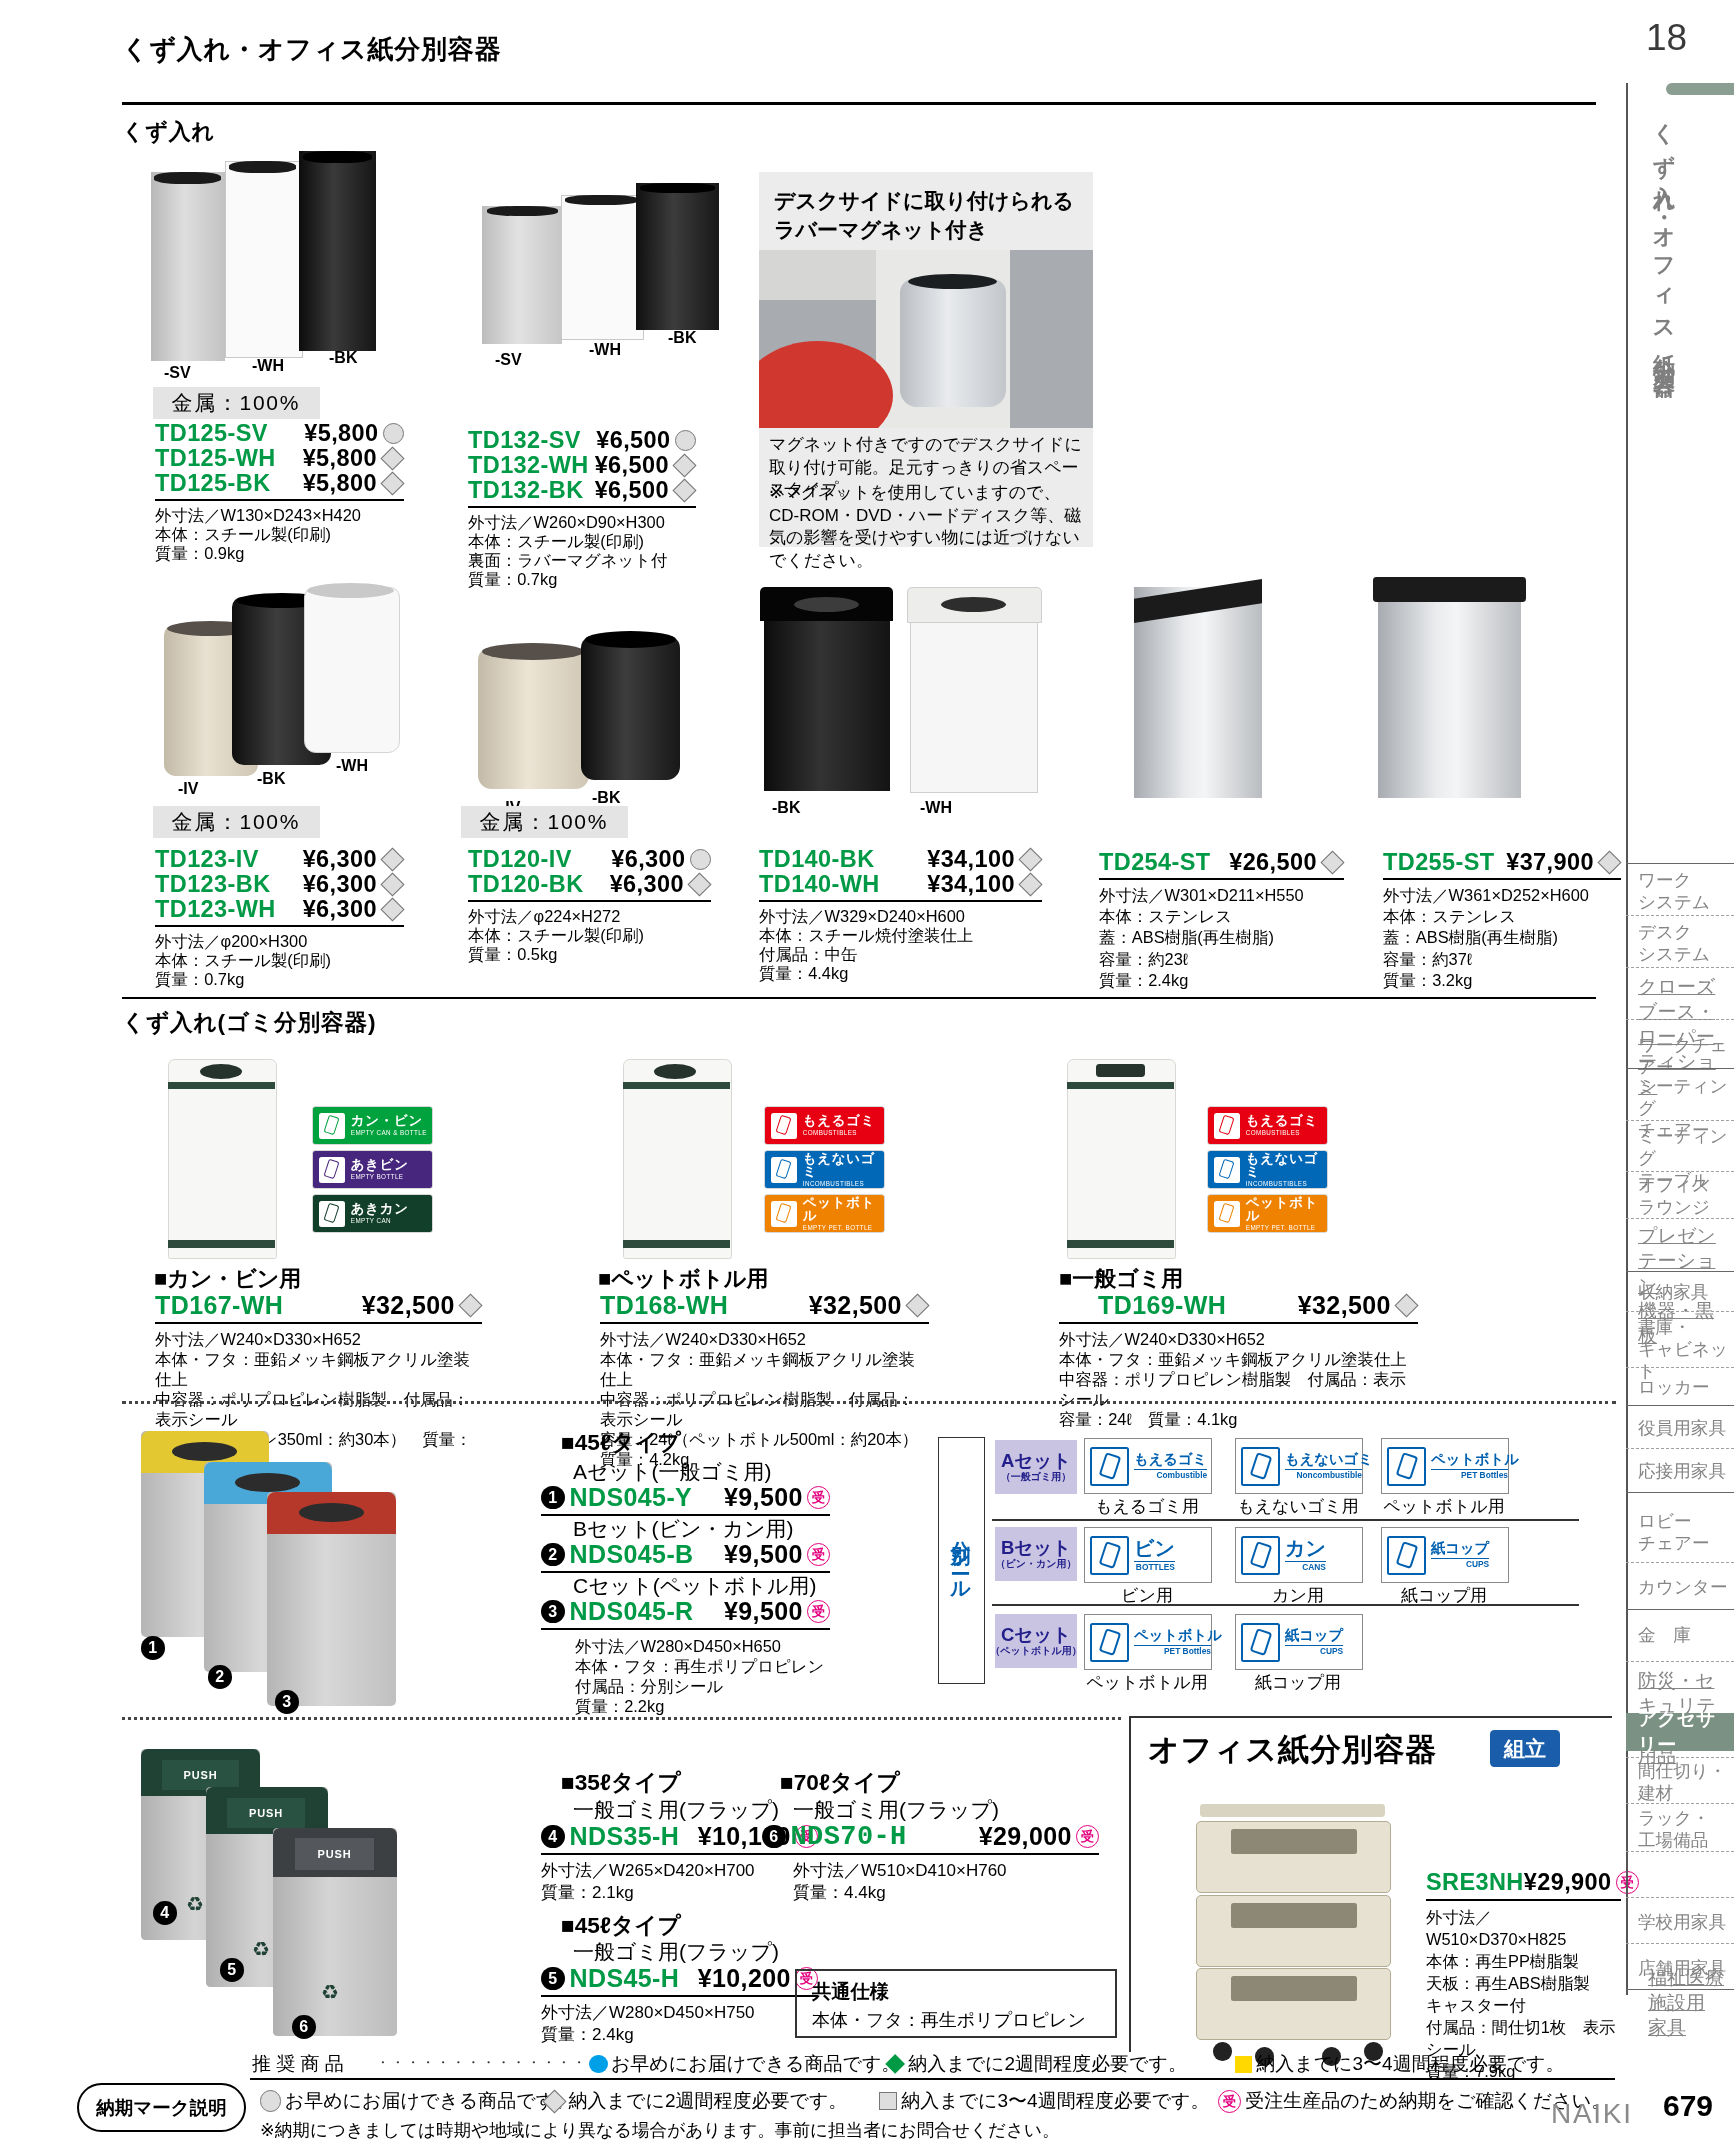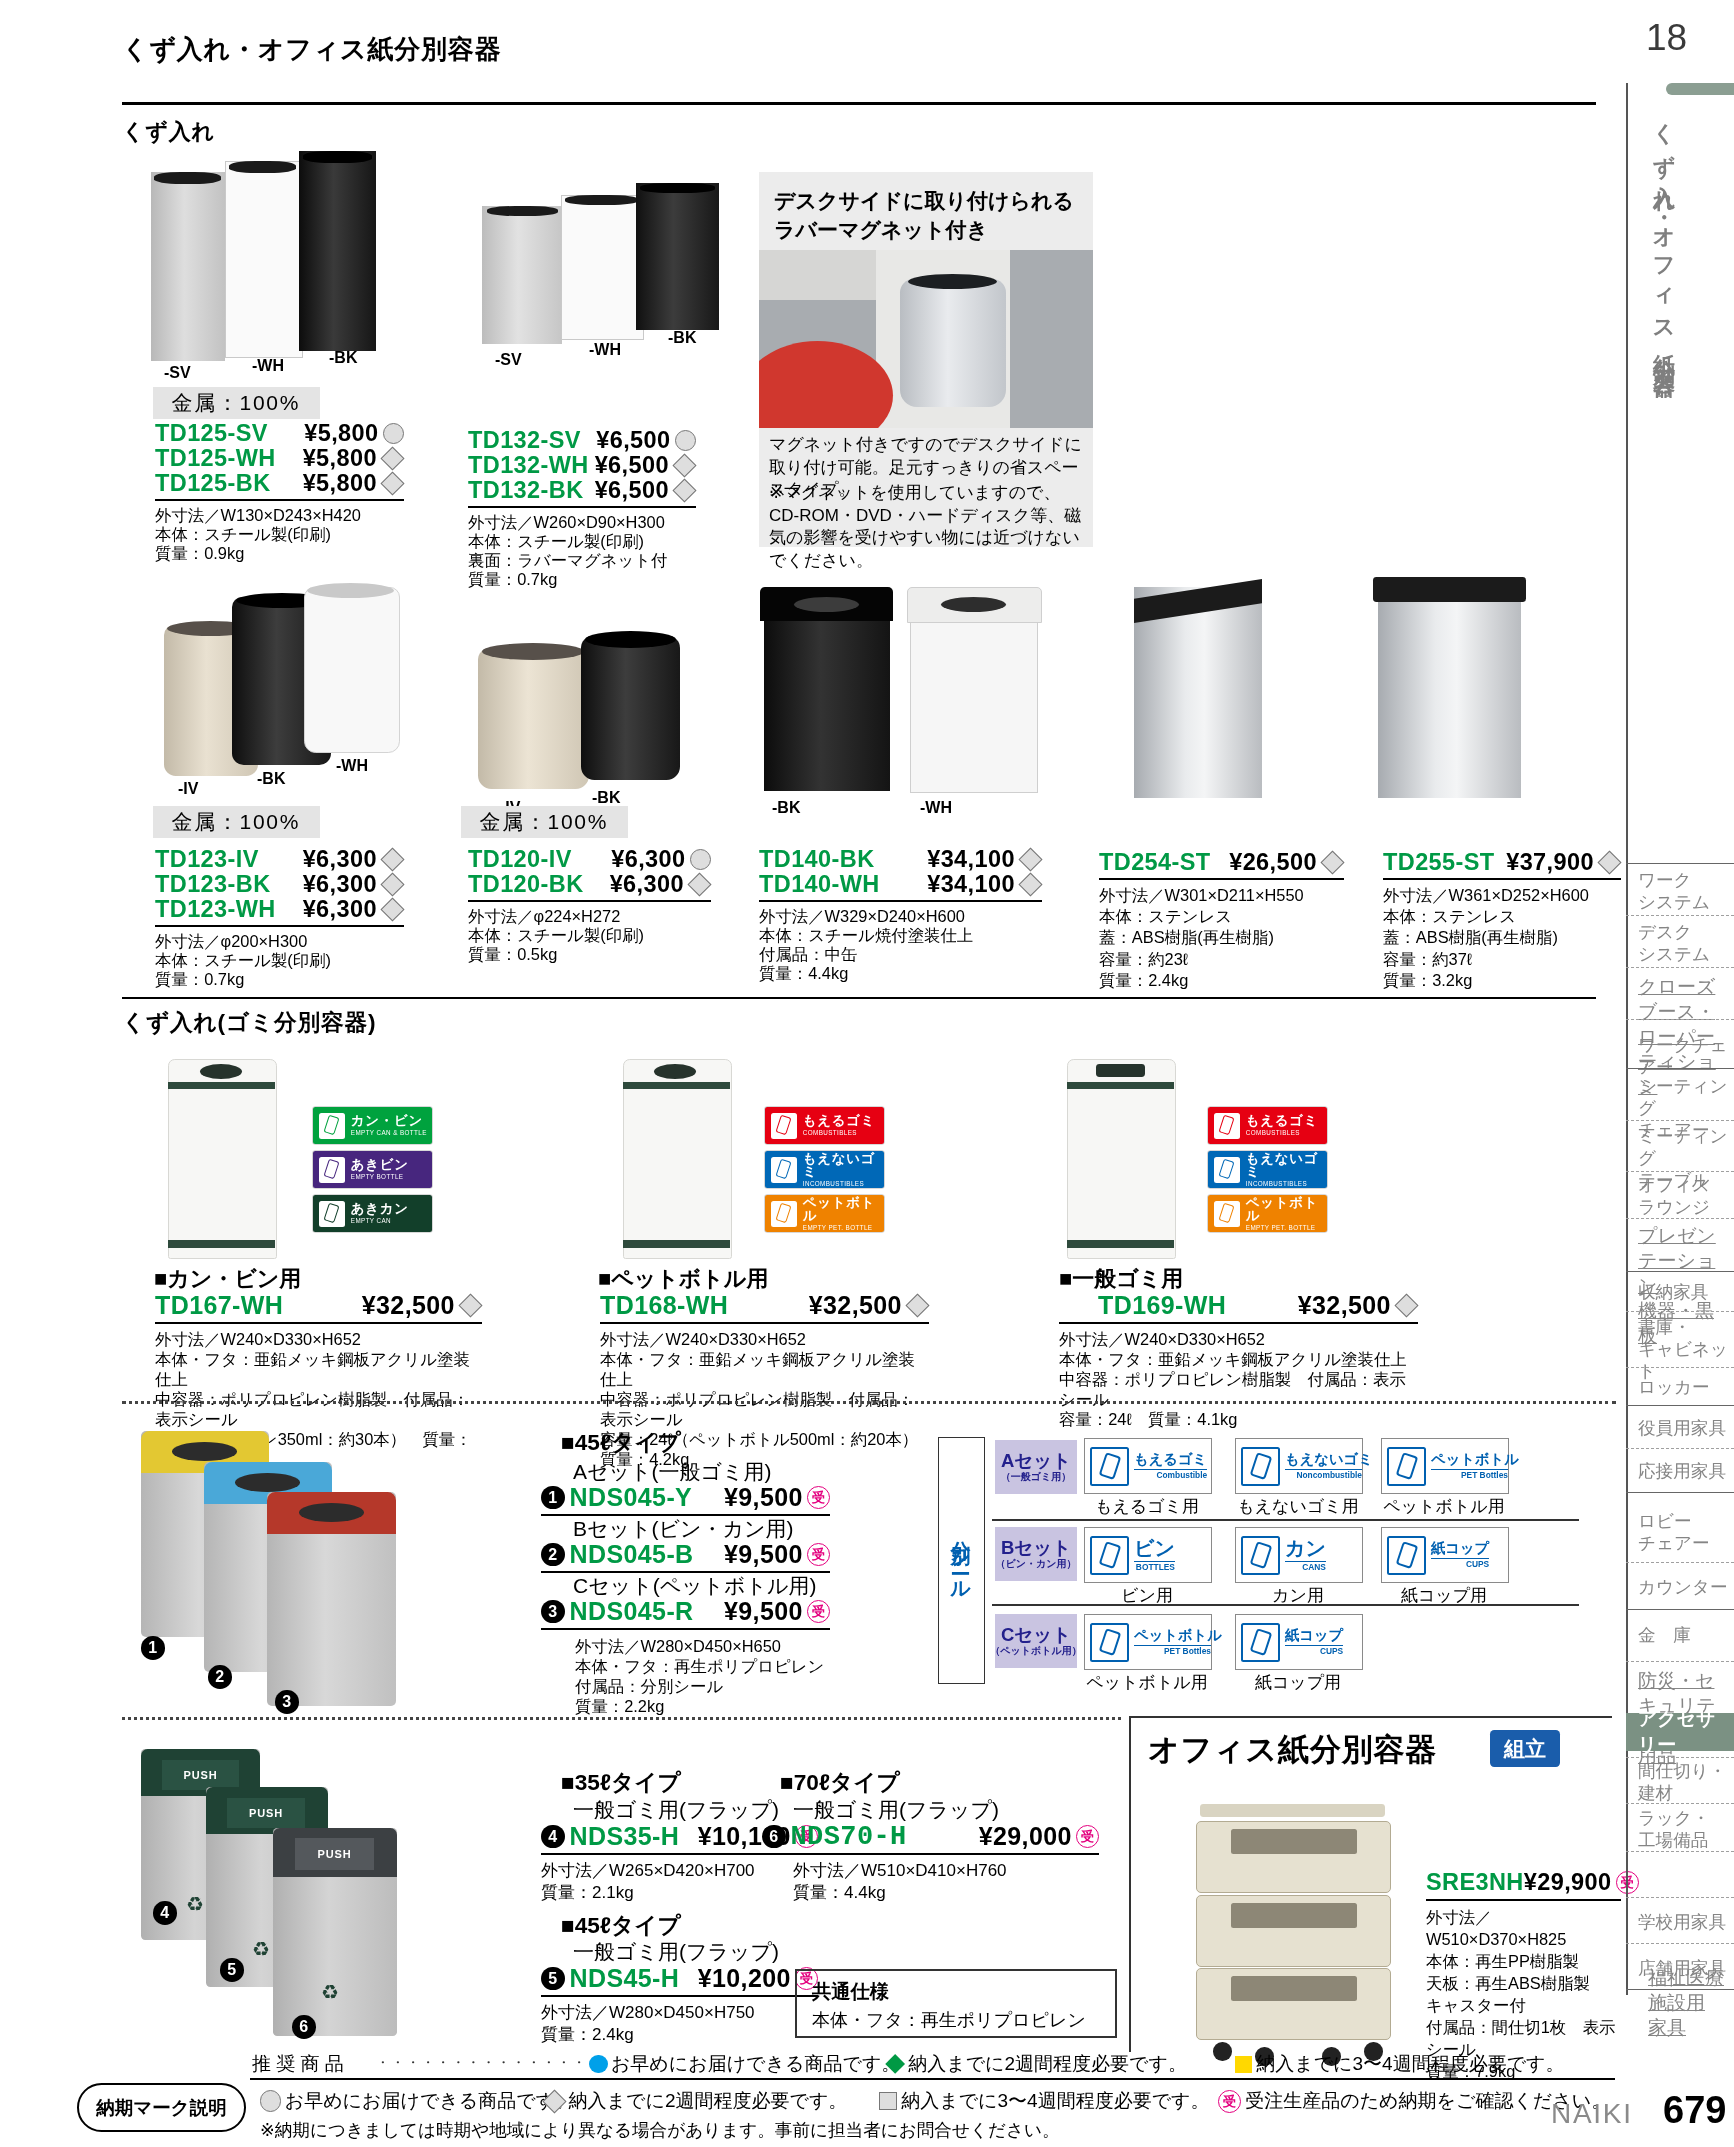--- a/index.html
+++ b/index.html
@@ -733,21 +733,21 @@
   <div class="abs" style="left:879px;top:2088px;display:flex;align-items:center;">
       <span class="fmk" style="width:16px;height:16px;background:#dedede;border:0.8px solid #777;margin-right:4.2px;"></span>
       <span class="ftext">納入までに3〜4週間程度必要です。</span>
     </div>
   <div class="abs" style="left:1218px;top:2088px;display:flex;align-items:center;">
       <span class="fmk mk-order" style="margin:0 4.2px 0 0;">受</span>
       <span class="ftext">受注生産品のため納期をご確認ください。</span>
     </div>
   <div class="abs" style="left:260px;top:2118px;font-size:17.6px;">※納期につきましては時期や地域により異なる場合があります。事前に担当者にお問合せください。</div>
   <div class="abs" style="left:1551px;top:2098px;font-size:28px;color:#8a8a8a;letter-spacing:1.7px;">NAIKI</div>
-  <div class="abs" style="left:1663px;top:2089px;font-size:38px;font-weight:bold;">679</div>
+  <div class="abs" style="left:1663px;top:2089px;font-size:30px;font-weight:bold;">679</div>
 
   <div class="rule" style="left:1626px;top:83px;width:1.7px;height:1912px;background:#555;"></div>
   <div class="abs" style="left:1649px;top:107px;height:503px;writing-mode:vertical-rl;text-orientation:upright;font-size:22px;color:#7f7f7f;letter-spacing:5.9px;font-weight:600;">くず入れ・オフィス紙分別容器</div>
 
   <div class="sline" style="top:863px;"></div>
   <div class="snav" style="top:869px;">ワーク
 システム</div>
   <div class="sdash" style="top:915px;"></div>
   <div class="snav" style="top:921px;">デスク
 システム</div>

